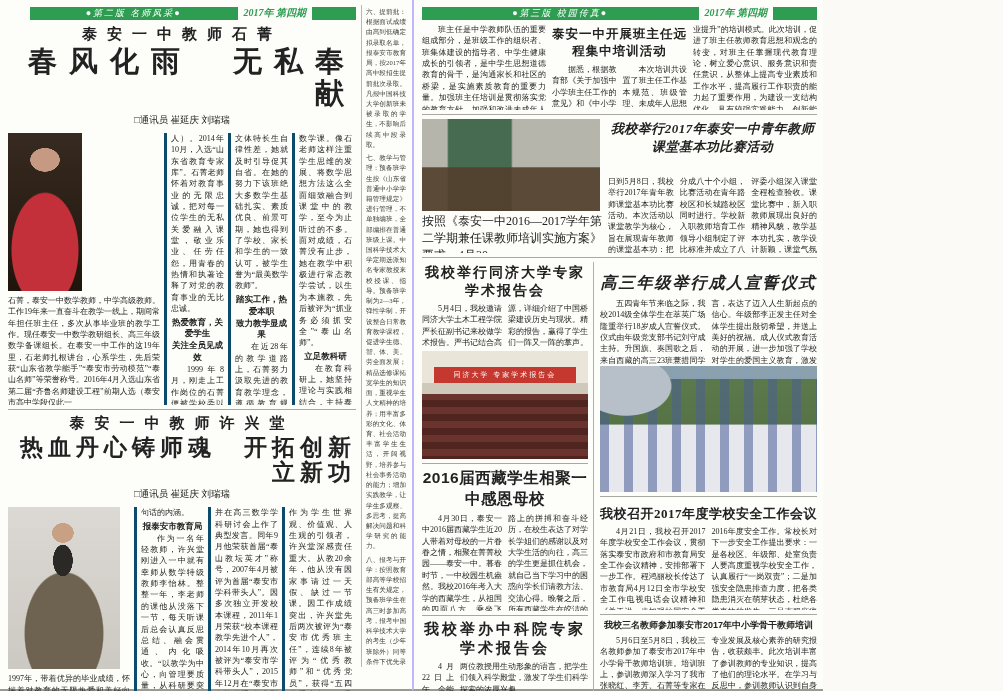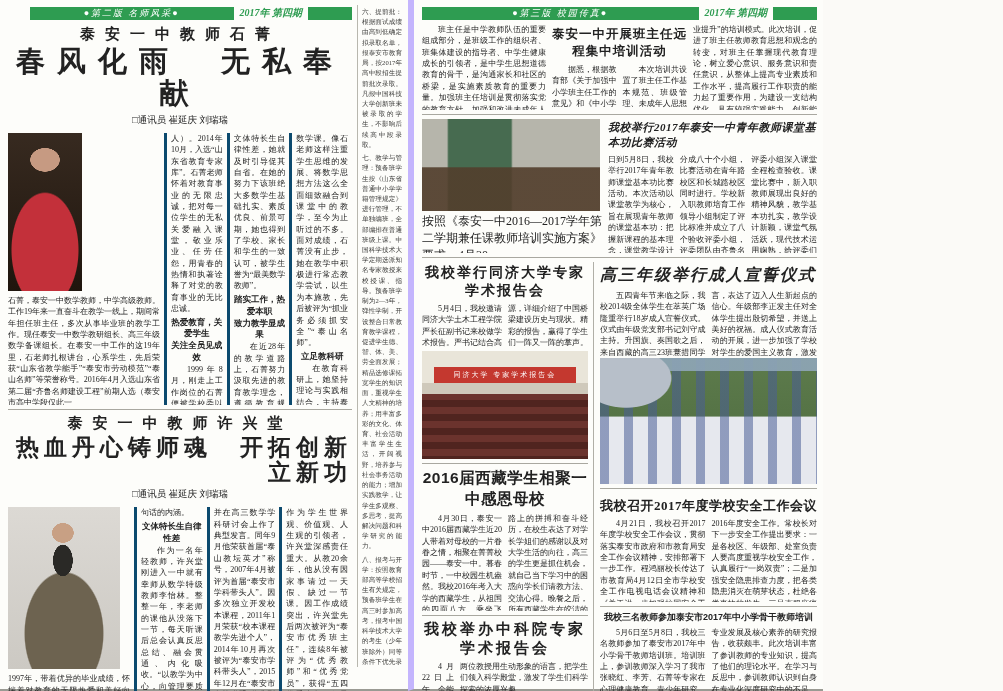--- a/index.html
+++ b/index.html
@@ -1,35 +1,35 @@
 <!DOCTYPE html>
 <html><head>
 <meta charset="utf-8">
 <style>
   html,body{margin:0;padding:0;}
   body{width:1003px;height:691px;background:#fbfaf7;overflow:hidden;
        font-family:"Liberation Serif","DejaVu Serif",serif;color:#222;}
   .paper{display:flex;width:823px;height:691px;background:#fdfdfa;}
   .page{box-sizing:border-box;padding:5px 6px 4px 8px;border-bottom:2px solid #9a9a93;}
   .page-left{width:512px;display:flex;}
-  .page-right{width:491px;border-left:6px solid #c4b5fd;}
+  .page-right{width:491px;border-left:2px solid #c4b5fd;}
   .lp-main{flex:1;min-width:0;}
   .lp-side{flex:0 0 40px;border-left:1px solid #b8b7ae;margin-left:5px;padding:2px 0 0 4px;
            font-size:6.6px;line-height:1.55;text-align:justify;color:#3a3a38;overflow:hidden;height:660px;}
   .lp-side p{margin:0 0 3px 0;}
   
   .mast{display:flex;align-items:center;gap:6px;height:16px;margin-bottom:3px;}
   .mast-bar{flex:1;background:#2e9c51;color:#fff;text-align:center;font-size:9px;height:13px;
             line-height:13px;font-style:italic;letter-spacing:2px;}
   .mast-bar.lft{margin-left:22px;}
   .mast-issue{color:#2e9c51;font-size:10px;font-weight:bold;font-style:italic;white-space:nowrap;}
   .mast-block{width:44px;height:13px;background:#2e9c51;}
   
   .kicker{font-weight:bold;font-size:15px;letter-spacing:10px;text-align:center;margin:4px 0 2px;}
-  .hl1{font-weight:bold;font-size:29px;letter-spacing:12px;text-align:center;margin:2px 0 4px;line-height:1.1;}
+  .hl1{font-weight:bold;font-size:29px;letter-spacing:12px;text-align:right;margin:2px 0 4px;line-height:1.1;}
   .hl2{font-weight:bold;font-size:23px;letter-spacing:5px;text-align:right;margin:1px 0 3px;line-height:1.1;}
   .byline{text-align:center;font-size:9.5px;margin:2px 0 6px;}
   .body,.lp-side{font-family:"Liberation Serif","DejaVu Serif",serif;}
   p.body{font-size:8px;line-height:1.42;text-align:justify;margin:0 0 2px;text-indent:2em;}
   p.body.noind{text-indent:0;}
   .sh{font-weight:bold;font-size:8.5px;text-align:center;line-height:1.4;}
   .cols{display:flex;overflow:hidden;}
   .cols .col{flex:1;min-width:0;padding:0 4px;border-left:3px solid #0c4a6e;}
   .cols .col:first-child{border-left:none;padding-left:0;}
   .colphoto1{flex:0 0 152px !important;}
@@ -68,31 +68,31 @@
   
   .r1{display:flex;gap:6px;height:86px;overflow:hidden;}
   .r1 .side{flex:0 0 124px;}
   .r1 .mid{flex:1;min-width:0;}
   .hl-r1{font-weight:bold;font-size:12.5px;text-align:center;margin:2px 0 4px;letter-spacing:1px;}
   .cols2{display:flex;gap:6px;overflow:hidden;}
   .cols2>p{flex:1;min-width:0;margin:0;}
   .r2{display:flex;gap:6px;height:134px;overflow:hidden;margin-top:2px;}
   .r2 .phblock{flex:0 0 180px;}
   .r2 .right{flex:1;min-width:0;}
-  .hl-r2{font-weight:bold;font-style:italic;font-size:11px;margin:1px 0 4px;text-align:left;letter-spacing:0.5px;}
+  .hl-r2{font-weight:bold;font-style:italic;font-size:13px;margin:1px 0 20px;text-align:center;letter-spacing:0.5px;}
   .r2cols{display:flex;gap:6px;height:104px;overflow:hidden;}
   .r2cols>p{flex:1;min-width:0;margin:0;}
   .caption{font-size:12px;line-height:1.4;text-align:justify;margin:0;}
   .bottom{display:flex;height:436px;overflow:hidden;margin-top:3px;}
   .center-col{flex:1;min-width:0;padding-right:5px;}
   .right-col{flex:0 0 224px;border-left:1px solid #b0afa7;padding-left:6px;box-sizing:border-box;}
   .hl-r3{font-weight:bold;font-size:14px;font-family:"Liberation Sans",sans-serif;letter-spacing:2px;text-align:center;margin:2px 0 3px;}
   .hl-r4{font-weight:bold;font-size:15.5px;font-family:"Liberation Sans",sans-serif;letter-spacing:0.5px;text-align:center;margin:2px 0 3px;}
   .hl-r5{font-weight:bold;font-size:15px;font-family:"Liberation Sans",sans-serif;letter-spacing:3px;text-align:center;margin:2px 0 3px;}
-  .hl-g1{font-weight:bold;font-style:italic;font-size:16px;letter-spacing:2px;margin:3px 0 4px;}
+  .hl-g1{font-weight:bold;font-style:italic;font-size:16px;letter-spacing:2px;text-align:center;margin:11px 0 4px;}
   .hl-g2{font-weight:bold;font-size:13px;letter-spacing:0.5px;text-align:center;margin:8px 0 3px;}
   .hl-g3{font-weight:bold;font-size:9px;font-family:"Liberation Sans",sans-serif;text-align:center;margin:3px 0 3px;}
   .h44{height:46px;} .h100{height:98px;} .h64{height:66px;} .h86{height:84px;} .h88{height:88px;}
   .r5body{display:flex;gap:6px;height:104px;overflow:hidden;}
   .r5body .c1{flex:1;min-width:0;}
   .r5body .c2{flex:0 0 128px;}
 </style>
 </head>
 <body>
 
@@ -141,21 +141,21 @@
         <div class="kicker">泰安一中教师许兴堂</div>
         <h1 class="hl2">热血丹心铸师魂　开拓创新立新功</h1>
         <div class="byline">□通讯员 崔延庆 刘瑞瑞</div>
         <div class="cols a2body">
           <div class="col colphoto2">
             <div class="photo ph-xu"></div>
             <p class="body noind">1997年，带着优异的毕业成绩，怀揣着对教育的无限热爱和美好向往，许兴堂来到了泰安一中这所百年名校任教。他深知“学高为师、身正为范”这句话的意义，从教20余年来，一直阐释和践行着这</p>
           </div>
           <div class="col">
             <p class="body noind">句话的内涵。</p>
-            <div class="sh">文体特长生自律性差</div>
+            <div class="sh">报泰安市教育局</div>
             <p class="body">作为一名年轻教师，许兴堂刚进入一中就有幸师从数学特级教师李怡林。整整一年，李老师的课他从没落下一节，每天听课后总会认真反思总结、融会贯通、内化吸收。“以教学为中心，向管理要质量，从科研要突破”，从教以来，他坚持“一天一天的听，一堂一堂的上，一步一步的走，一个一个的分析”。不懈的努力让许兴堂的数学课堂展现出独特的人文魅力。1998年12月，他以第一名的身份获“校优质课一等奖”，先后荣获市直、市优质课比赛一等奖，多次执教市级公开课。因成绩突出，2003年9月被评为“泰安市直教学能手”。</p>
           </div>
           <div class="col">
             <p class="body noind">并在高三数学学科研讨会上作了典型发言。同年9月他荣获首届“泰山教坛英才”称号，2007年4月被评为首届“泰安市学科带头人”。因多次独立开发校本课程，2011年1月荣获“校本课程教学先进个人”，2014年10月再次被评为“泰安市学科带头人”，2015年12月在“泰安市名校联盟”作典型经验介绍，2016年10月被评为“泰安市课程与教学工作管理先进个人”。他参编、主编教学参考书七部，在国家级核心期刊上发表论文1篇，发表省级论文5篇。</p>
             <div class="sh">热血丹心铸就师魂</div>
             <p class="body">回想这些年，因腰椎手术许兴堂经历过从家到校只有500米的路走了1个小时的艰辛；经历过只能半躺半坐于讲台却仍激情澎湃为学生上课的坚持。</p>
           </div>
           <div class="col">
             <p class="body noind">作为学生世界观、价值观、人生观的引领者，许兴堂深感责任重大。从教20余年，他从没有因家事请过一天假、缺过一节课。因工作成绩突出，许兴堂先后两次被评为“泰安市优秀班主任”，连续8年被评为“优秀教师”和“优秀党员”，获得“五四优秀青年”“行风建设先进个人”称号；2005年—2016年连续12年被评为“校优秀党员”，2012年4月荣立“三等功”，连续10年年度考核优秀；2012年9月荣获“泰山名师”，2014年被评为“泰山功勋教师”，2015年8月被评为“泰安市教育系统优秀共产党员”。未来的道路，许兴堂将坚定职业理想，以对教育事业的满腔热忱，不断完善自我，坚持立德树人，不忘初心，逐梦前行。（转自《泰安日报》）</p>
           </div>

